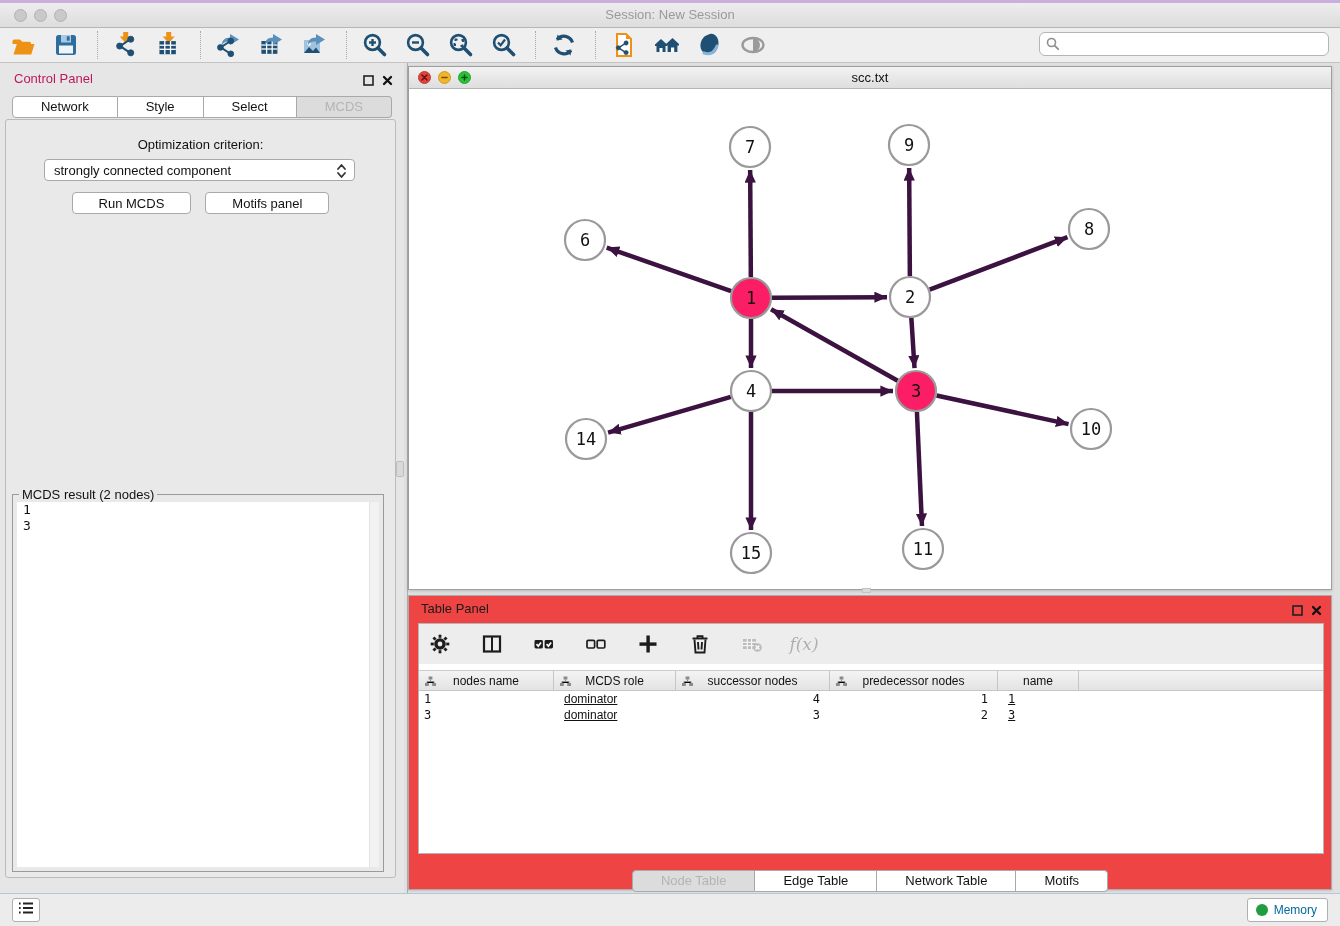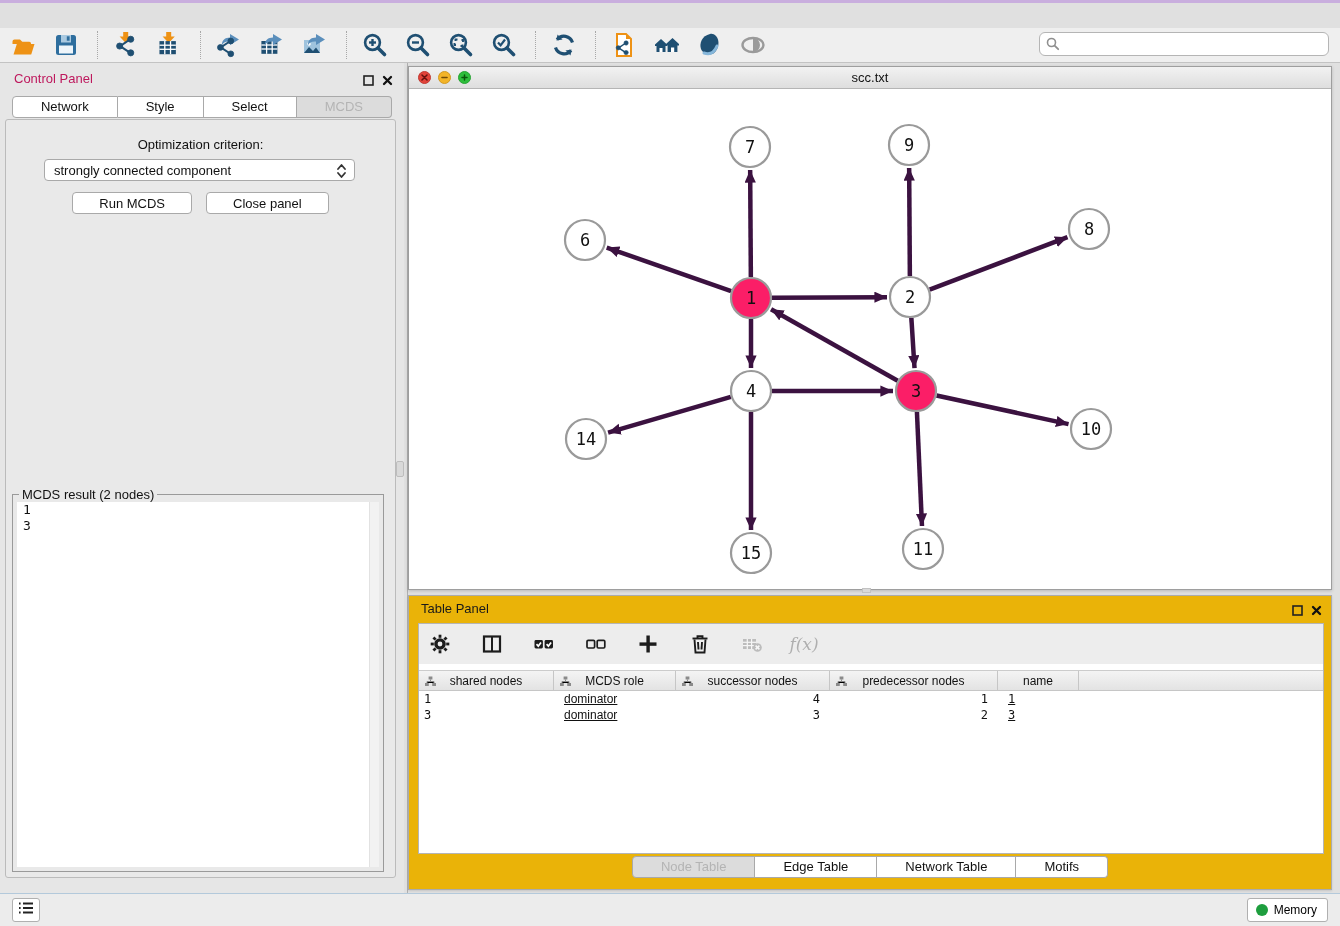--- a/index.html
+++ b/index.html
@@ -69,21 +69,21 @@
                   background:linear-gradient(#f2f2f2,#dedede); border-bottom:1px solid #b5b5b5; }
   .tl { position:absolute; top:4px; width:13px; height:13px; border-radius:50%; display:flex; align-items:center; justify-content:center; }
   .tl svg { display:block; }
   .tl.red{left:9px; background:#e2433a; border:1px solid #c03a32;}
   .tl.yellow{left:29px; background:#f3b428; border:1px solid #d29a22;}
   .tl.green{left:49px; background:#2dbe3b; border:1px solid #28a334;}
   .net-title { position:absolute; left:0; right:0; top:3px; text-align:center; font-size:13px; color:#111; }
   .net-canvas { position:absolute; left:0; top:22px; width:922px; height:500px; background:#fff; }
 
   
-  .table-panel { position:absolute; left:408px; top:595px; width:924px; height:295px; background:#eab308;
+  .table-panel { position:absolute; left:408px; top:595px; width:924px; height:295px; background:#ef4444;
                  border:1px solid #ababab; box-shadow:0 1px 2px rgba(0,0,0,.12); }
   .tp-title { position:absolute; left:12px; top:5px; font-size:13px; color:#1a1a1a; }
   .tp-btns { position:absolute; right:9px; top:6px; display:flex; gap:8px; align-items:center; }
   .tp-inner { position:absolute; left:9px; top:27px; width:906px; height:231px; background:#fff; border:1px solid #b5b5b5; overflow:hidden; }
   .tp-toolbar { height:40px; background:#ededed; display:flex; align-items:center; padding-left:10px; gap:30px; }
   .t-icon { width:22px; height:22px; display:flex; align-items:center; justify-content:center; }
   .t-icon.disabled { opacity:.9; }
   .fx-label { font-family:"DejaVu Serif", serif; font-style:italic; font-size:17px; color:#a9a9a9; }
 
   .tbl-header { display:flex; height:21px; background:linear-gradient(#f4f4f4,#e3e3e3);
@@ -92,39 +92,45 @@
              display:flex; align-items:center; justify-content:center; }
   .th-tree { position:absolute; left:6px; top:5px; }
   .tbl-row { display:flex; height:16px; background:#fff; }
   .td-cell { font-size:12px; color:#111; line-height:16px; overflow:hidden; white-space:nowrap;
              font-family:"DejaVu Sans Mono", monospace; }
   .td-cell.sans { font-family:"Liberation Sans", sans-serif; }
   .td-left { text-align:left; padding-left:5px; }
   .td-left2 { text-align:left; padding-left:10px;text-decoration:underline; }
   .td-right { text-align:right; padding-right:10px; }
 
-  .tp-tabs { top:260px; }
+  .tp-tabs { top:274px; }
 
   
   .status-bar { position:absolute; left:0; top:893px; width:1340px; height:33px; background:#ececec;
                 border-top:1px solid #b3c9db; }
   .status-left-btn { position:absolute; left:12px; top:4px; width:28px; height:24px; background:#fff;
                      border:1px solid #b0b0b0; border-radius:3px; display:flex; align-items:center; justify-content:center; }
   .memory-btn { position:absolute; right:12px; top:4px; height:24px; padding:0 10px 0 8px; background:#fff;
                 border:1px solid #b0b0b0; border-radius:3px; display:flex; align-items:center; gap:6px; }
   .memory-dot { width:12px; height:12px; border-radius:50%; background:#1e9e3e; }
-  .memory-label { font-size:12px; color:#000000; }
+  .memory-label { font-size:12px; color:#0369a1; }
 </style>
 </head>
 <body>
 
 <div class="app">
 
   <div class="top-strip"></div>
 
+  <div class="titlebar">
+    <div class="traffic t1"></div>
+    <div class="traffic t2"></div>
+    <div class="traffic t3"></div>
+    <div class="win-title">Session: New Session</div>
+  </div>
 
   <div class="toolbar" id="main-toolbar">
     <span class="tool-icon">
         <svg width="26" height="26" viewBox="0 0 26 26">
           <path d="M2.5 9.5 q0-2 2-2 h5.5 l2.3 2.3 h7 q1.7 0 1.7 1.7 v.5 h-18.5 z" fill="#ee9215"></path>
           <path d="M3.5 22.5 L6.8 12 h17.7 l-3.3 10.5 z" fill="#ee9215"></path>
         </svg>
       </span>
       <span class="tool-icon">
         <svg width="26" height="26" viewBox="0 0 26 26">
@@ -315,21 +321,21 @@
         <span>strongly connected component</span>
         <span class="combo-arrows">
           <svg width="11" height="16" viewBox="0 0 11 16">
               <path d="M2 6 L5.5 2 L9 6" fill="none" stroke="#333" stroke-width="1.8" stroke-linecap="round" stroke-linejoin="round"></path>
               <path d="M2 10 L5.5 14 L9 10" fill="none" stroke="#333" stroke-width="1.8" stroke-linecap="round" stroke-linejoin="round"></path>
             </svg>
         </span>
       </div>
       <div class="cp-buttons">
         <div class="btn">Run MCDS</div>
-        <div class="btn">Close panel</div>
+        <div class="btn">Motifs panel</div>
       </div>
 
       <div class="result-box">
         <div class="result-legend">MCDS result (2 nodes)</div>
         <div class="result-area" id="result-area">
           <div class="result-scroll"></div>
         <div class="result-line">1</div>
             <div class="result-line">3</div>
           </div>
       </div>
@@ -533,21 +539,21 @@
             <span class="th-tree"><svg width="11" height="11" viewBox="0 0 11 11">
                 <g fill="#8a8a8a">
                   <rect x="3.6" y="0.5" width="3.8" height="3"></rect>
                   <rect x="0" y="7" width="3.8" height="3"></rect>
                   <rect x="7.2" y="7" width="3.8" height="3"></rect>
                 </g>
                 <g stroke="#8a8a8a" stroke-width="1">
                   <path d="M5.5 3.5 v2 M2 7 v-1.5 h7 V7"></path>
                 </g>
               </svg></span>
-            <span>shared nodes</span>
+            <span>nodes name</span>
           </div>
           <div class="th-cell" style="width: 122px;">
             <span class="th-tree"><svg width="11" height="11" viewBox="0 0 11 11">
                 <g fill="#8a8a8a">
                   <rect x="3.6" y="0.5" width="3.8" height="3"></rect>
                   <rect x="0" y="7" width="3.8" height="3"></rect>
                   <rect x="7.2" y="7" width="3.8" height="3"></rect>
                 </g>
                 <g stroke="#8a8a8a" stroke-width="1">
                   <path d="M5.5 3.5 v2 M2 7 v-1.5 h7 V7"></path>

